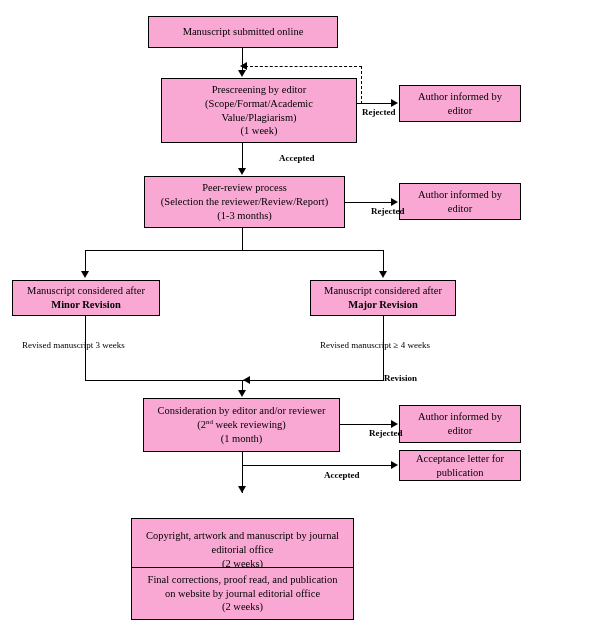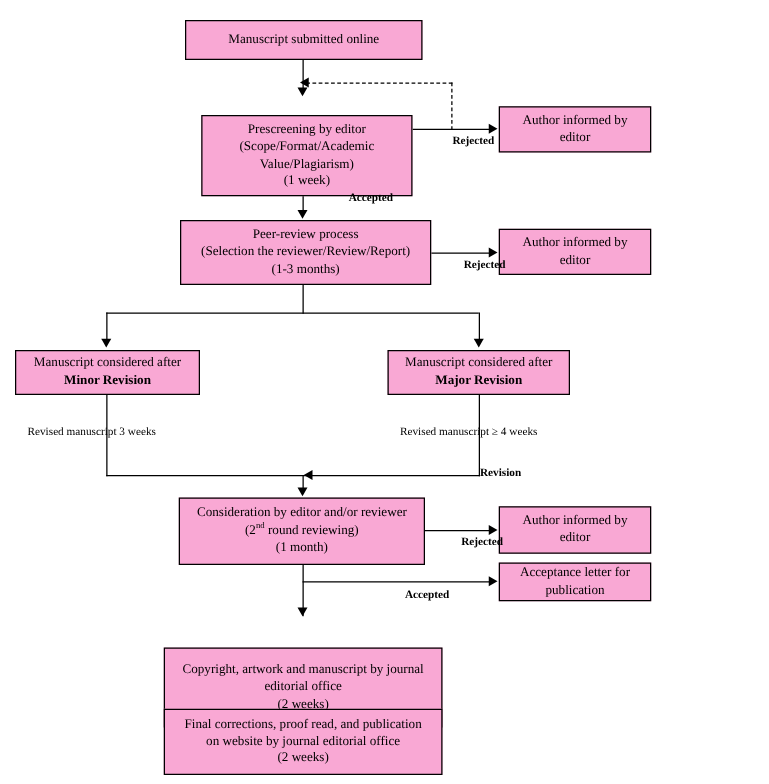--- a/index.html
+++ b/index.html
@@ -113,21 +113,21 @@
     <span class="ln">Manuscript submitted online</span>
   </div>
 
   <div class="vline" style="left:242px;top:48px;height:23px;"></div>
   <div class="arr-down" style="left:238px;top:70px;"></div>
 
   <div class="hdash" style="left:245px;top:66px;width:117px;"></div>
   <div class="vdash" style="left:361px;top:66px;height:38px;"></div>
   <div class="arr-left" style="left:240px;top:62px;"></div>
 
-  <div class="node" style="left:161px;top:92px;width:169px;height:65px;">
+  <div class="node" style="left:161px;top:78px;width:196px;height:65px;">
     <span class="ln">Prescreening by editor</span>
     <span class="ln">(Scope/Format/Academic</span>
     <span class="ln">Value/Plagiarism)</span>
     <span class="ln">(1 week)</span>
   </div>
 
   <div class="hline" style="left:330px;top:103px;width:62px;"></div>
   <div class="arr-right" style="left:391px;top:99px;"></div>
   <div class="elabel" style="left:338px;top:107px;">Rejected</div>
 
@@ -179,21 +179,21 @@
   <div class="plabel" style="left:320px;top:340px;">Revised manuscript ≥ 4 weeks</div>
 
   <div class="hline" style="left:85px;top:380px;width:299px;"></div>
   <div class="vline" style="left:242px;top:380px;height:11px;"></div>
   <div class="arr-down" style="left:238px;top:390px;"></div>
   <div class="arr-left" style="left:243px;top:376px;"></div>
   <div class="elabel" style="left:360px;top:373px;">Revision</div>
 
   <div class="node" style="left:143px;top:398px;width:197px;height:54px;">
     <span class="ln">Consideration by editor and/or reviewer</span>
-    <span class="ln"><span>(2</span><sup>nd</sup><span> round reviewing)</span></span>
+    <span class="ln"><span>(2</span><sup>nd</sup><span> week reviewing)</span></span>
     <span class="ln">(1 month)</span>
   </div>
 
   <div class="hline" style="left:340px;top:424px;width:52px;"></div>
   <div class="arr-right" style="left:391px;top:420px;"></div>
   <div class="elabel" style="left:345px;top:428px;">Rejected</div>
 
   <div class="node" style="left:399px;top:405px;width:122px;height:38px;">
     <span class="ln">Author informed by</span>
     <span class="ln">editor</span>

